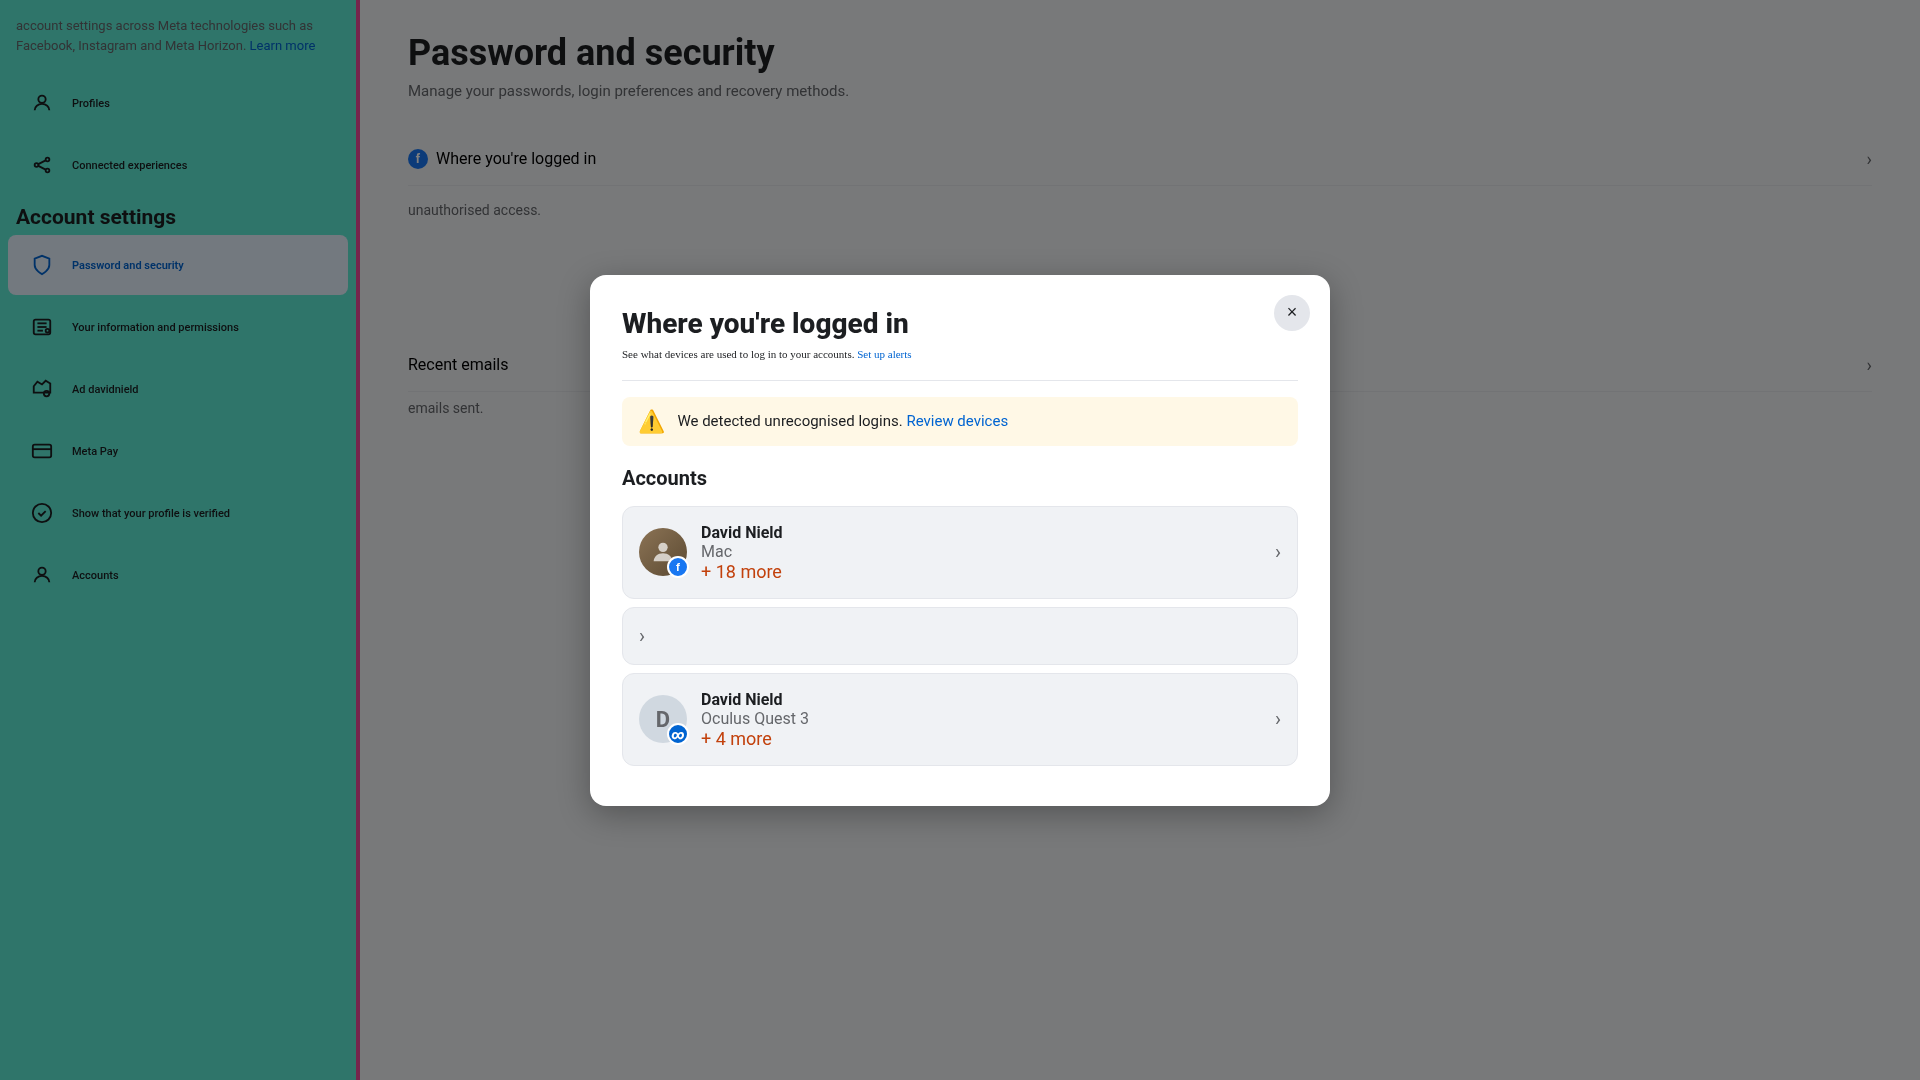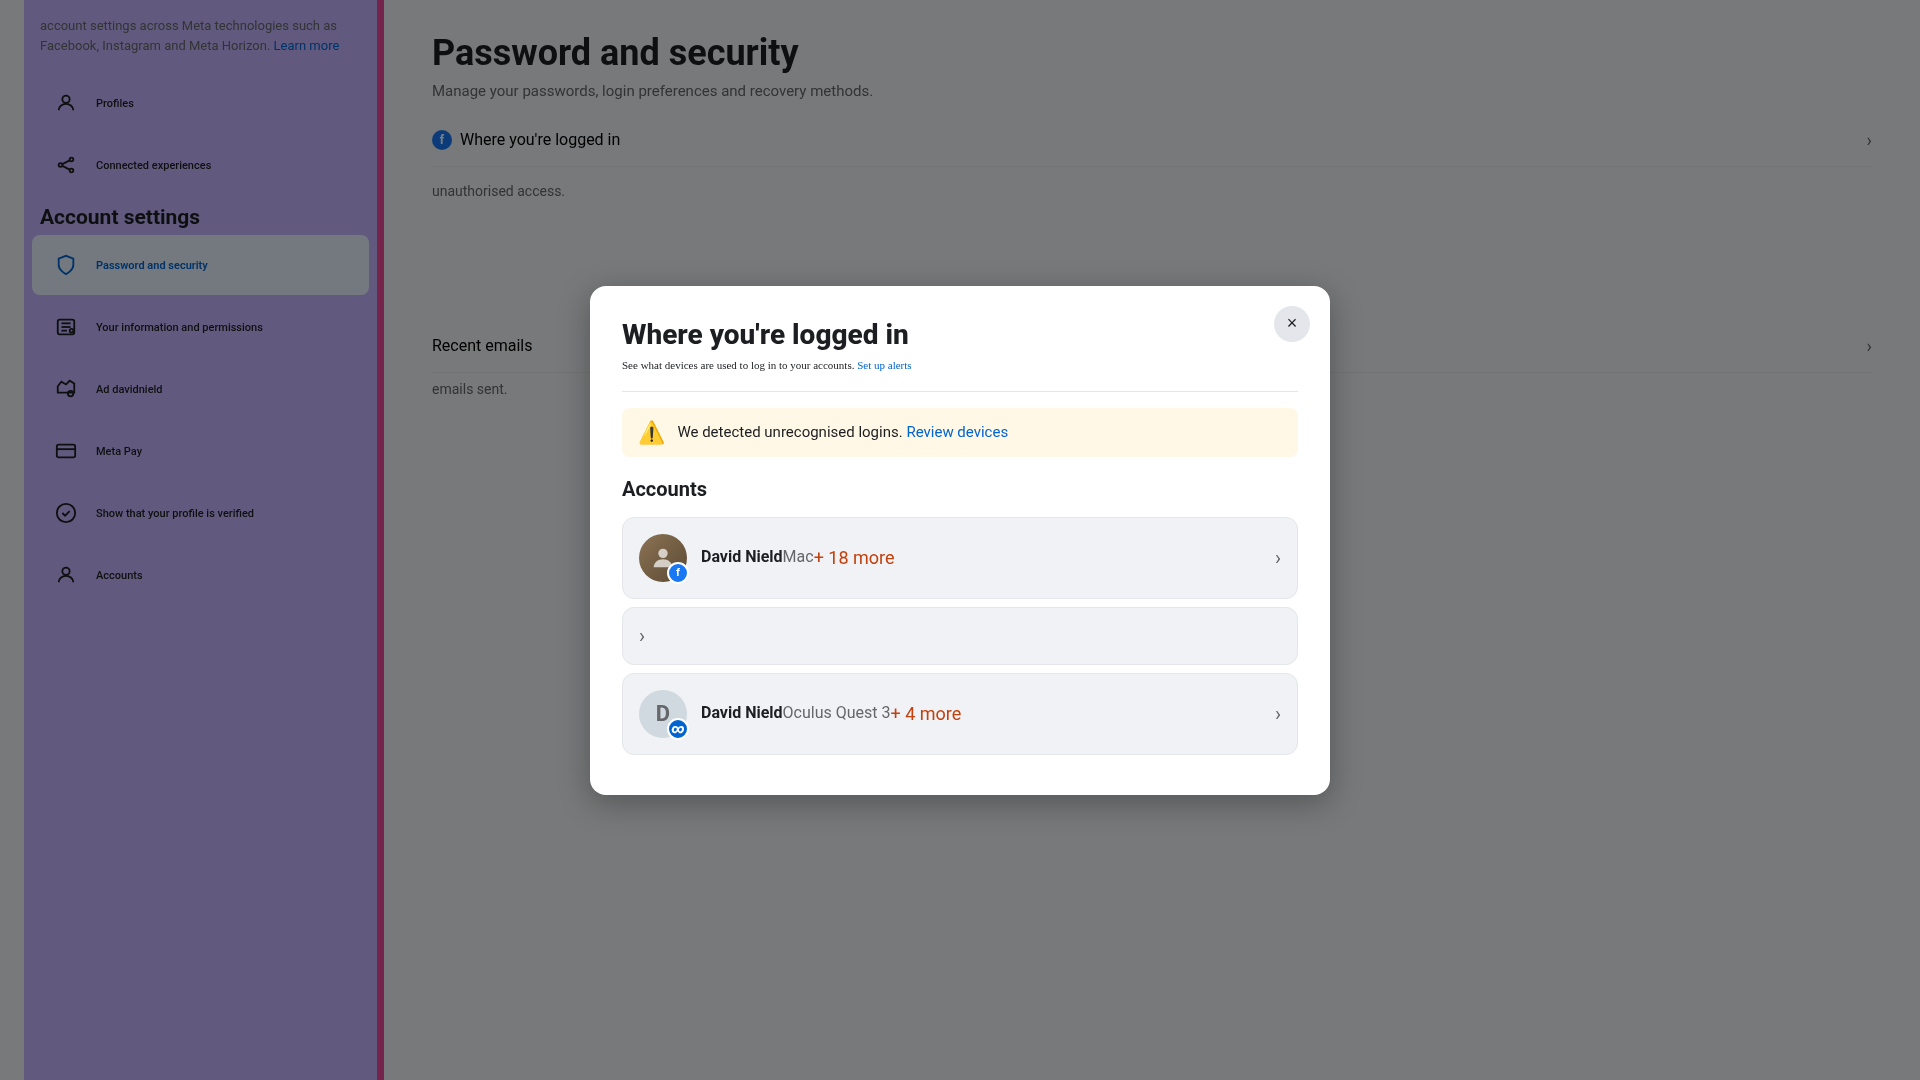--- a/index.html
+++ b/index.html
@@ -16,27 +16,26 @@
     .bg-page {
       display: flex;
       width: 1920px;
       height: 1080px;
       background: #f0f2f5;
     }
 
     
     .sidebar {
       width: 360px;
-      background: #c4b5fd;
+      background: #5eead4;
       height: 100%;
       padding: 16px 0;
-      border-right: 7px solid #ec4899;
+      border-right: 4px solid #ec4899;
       flex-shrink: 0;
       overflow: hidden;
-      margin-left: 24px;
     }
 
     .sidebar-header {
       padding: 0 16px 16px;
       font-size: 13px;
       color: #65676b;
       line-height: 1.5;
     }
 
     .sidebar-header .learn-more {
@@ -101,21 +100,21 @@
     .content-title {
       font-size: 36px;
       font-weight: 700;
       color: #1c1e21;
       margin-bottom: 8px;
     }
 
     .content-subtitle {
       font-size: 15px;
       color: #65676b;
-      margin-bottom: 13px;
+      margin-bottom: 32px;
     }
 
     .content-row {
       display: flex;
       align-items: center;
       justify-content: space-between;
       padding: 16px 0;
       border-bottom: 1px solid #e4e6eb;
     }
 
@@ -320,20 +319,21 @@
     .platform-badge.instagram {
       background: radial-gradient(circle at 30% 107%, #fdf497 0%, #fdf497 5%, #fd5949 45%, #d6249f 60%, #285AEB 90%);
     }
 
     .platform-badge.meta {
       background: #0064d1;
     }
 
     .account-info {
       display: flex;
+      flex-direction: column;
     }
 
     .account-name {
       font-size: 16px;
       font-weight: 700;
       color: #1c1e21;
     }
 
     .account-device {
       font-size: 16px;

